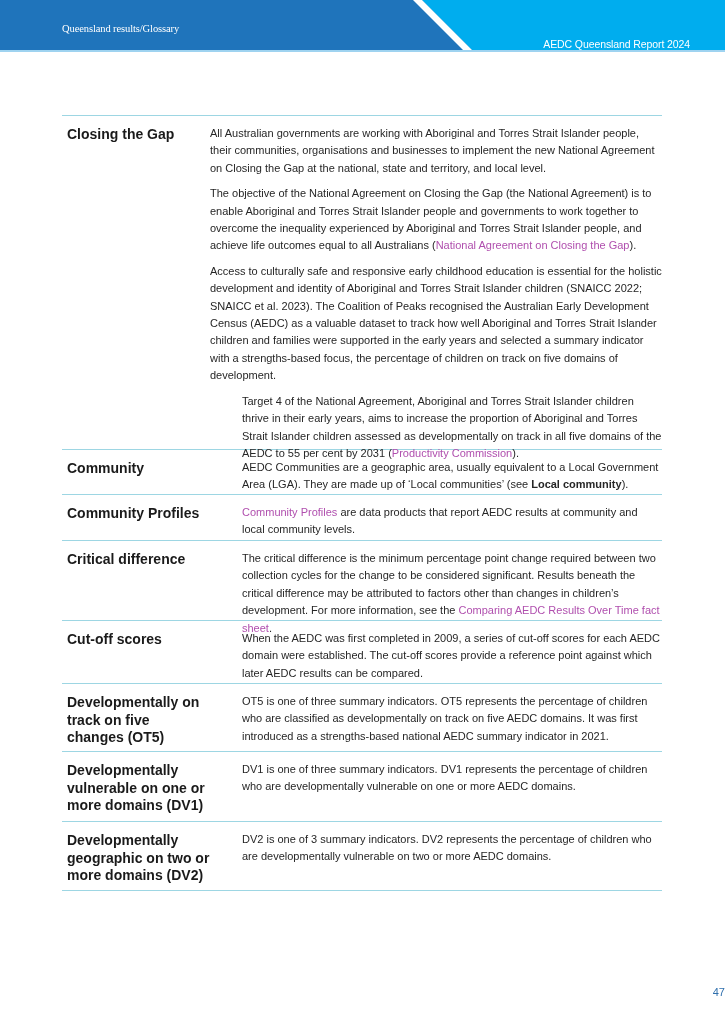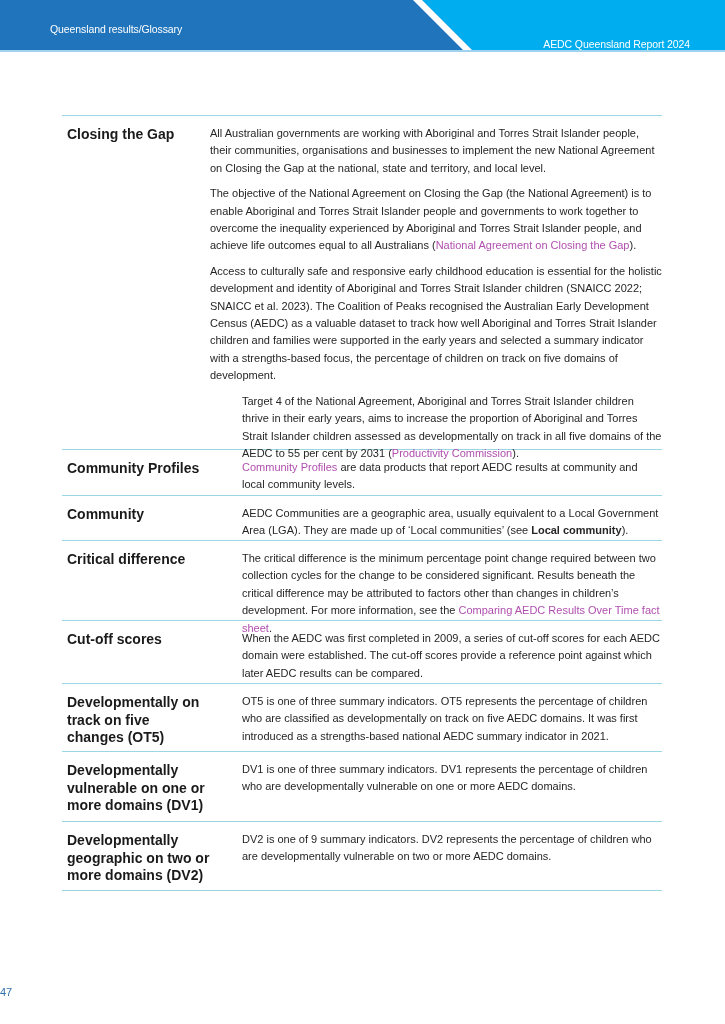--- a/index.html
+++ b/index.html
@@ -15,21 +15,21 @@
   }
   .header svg { position: absolute; left: 0; top: 0; }
   .header-underline {
     position: absolute; left: 0; top: 50px; width: 725px; height: 2px;
     background: #9fd3f0;
   }
   .header-left, .header-right {
     position: absolute; top: 23px; font-size: 10.5px; color: #ffffff;
     letter-spacing: -0.1px;
   }
-  .header-left { left: 50px; }
+  .header-left { left: 62px; font-family: Liberation Serif, serif; }
   .header-right { right: 35px; margin-top: 15px; }
 
   .glossary {
     position: absolute; left: 62px; top: 115px; width: 600px;
   }
   .row {
     border-top: 1.5px solid #9dd6e3;
     display: flex;
     padding: 9px 0 6px 0;
     box-sizing: border-box;
@@ -44,21 +44,21 @@
   .defn {
     flex: 1; font-size: 11px; line-height: 17.4px; color: #262626;
   }
   .defn p { margin: 0 0 8px 0; }
   .defn p:last-child { margin-bottom: 0; margin-left: 32px; }
   .link { color: #b04fae; }
   .bold { font-weight: bold; }
 
   .page-number {
     position: absolute; left: 0; width: 725px; top: 986px;
-    text-align: left; font-size: 11px; color: #2f6fad;
+    text-align: right; font-size: 11px; color: #2f6fad;
   }
 </style>
 </head>
 <body>
 
 <div class="header">
   <svg width="725" height="50">
     <rect x="0" y="0" width="725" height="50" fill="#1f74bb"></rect>
     <polygon points="422,0 725,0 725,50 472,50" fill="#00adee"></polygon>
     <polygon points="413,0 422,0 472,50 463,50" fill="#ffffff"></polygon>
@@ -72,31 +72,31 @@
   <div class="row" style="height:334px">
     <div class="term">Closing the Gap</div>
     <div class="defn">
       <p>All Australian governments are working with Aboriginal and Torres Strait Islander people, their communities, organisations and businesses to implement the new National Agreement on Closing the Gap at the national, state and territory, and local level.</p>
       <p><span>The objective of the National Agreement on Closing the Gap (the National Agreement) is to enable Aboriginal and Torres Strait Islander people and governments to work together to overcome the inequality experienced by Aboriginal and Torres Strait Islander people, and achieve life outcomes equal to all Australians (</span><span class="link">National Agreement on Closing the Gap</span><span>).</span></p>
       <p>Access to culturally safe and responsive early childhood education is essential for the holistic development and identity of Aboriginal and Torres Strait Islander children (SNAICC 2022; SNAICC et al. 2023). The Coalition of Peaks recognised the Australian Early Development Census (AEDC) as a valuable dataset to track how well Aboriginal and Torres Strait Islander children and families were supported in the early years and selected a summary indicator with a strengths-based focus, the percentage of children on track on five domains of development.</p>
       <p><span>Target 4 of the National Agreement, Aboriginal and Torres Strait Islander children thrive in their early years, aims to increase the proportion of Aboriginal and Torres Strait Islander children assessed as developmentally on track in all five domains of the AEDC to 55 per cent by 2031 (</span><span class="link">Productivity Commission</span><span>).</span></p>
     </div>
   </div>
 
+  <div class="row" style="height:45px">
+    <div class="term">Community</div>
+    <div class="defn">
+      <p><span>AEDC Communities are a geographic area, usually equivalent to a Local Government Area (LGA). They are made up of ‘Local communities’ (see </span><span class="bold">Local community</span><span>).</span></p>
+    </div>
+  </div>
+
   <div class="row" style="height:46px">
     <div class="term">Community Profiles</div>
     <div class="defn">
       <p><span class="link">Community Profiles</span><span> are data products that report AEDC results at community and local community levels.</span></p>
-    </div>
-  </div>
-
-  <div class="row" style="height:45px">
-    <div class="term">Community</div>
-    <div class="defn">
-      <p><span>AEDC Communities are a geographic area, usually equivalent to a Local Government Area (LGA). They are made up of ‘Local communities’ (see </span><span class="bold">Local community</span><span>).</span></p>
     </div>
   </div>
 
   <div class="row" style="height:80px">
     <div class="term">Critical difference</div>
     <div class="defn">
       <p><span>The critical difference is the minimum percentage point change required between two collection cycles for the change to be considered significant. Results beneath the critical difference may be attributed to factors other than changes in children’s development. For more information, see the </span><span class="link">Comparing AEDC Results Over Time fact sheet</span><span>.</span></p>
     </div>
   </div>
 
@@ -117,18 +117,18 @@
   <div class="row" style="height:70px">
     <div class="term">Developmentally vulnerable on one or more domains (DV1)</div>
     <div class="defn">
       <p>DV1 is one of three summary indicators. DV1 represents the percentage of children who are developmentally vulnerable on one or more AEDC domains.</p>
     </div>
   </div>
 
   <div class="row last" style="height:70px">
     <div class="term">Developmentally geographic on two or more domains (DV2)</div>
     <div class="defn">
-      <p>DV2 is one of 9 summary indicators. DV2 represents the percentage of children who are developmentally vulnerable on two or more AEDC domains.</p>
+      <p>DV2 is one of 3 summary indicators. DV2 represents the percentage of children who are developmentally vulnerable on two or more AEDC domains.</p>
     </div>
   </div>
 </div>
 
 <div class="page-number">47</div>
 
 </body></html>

